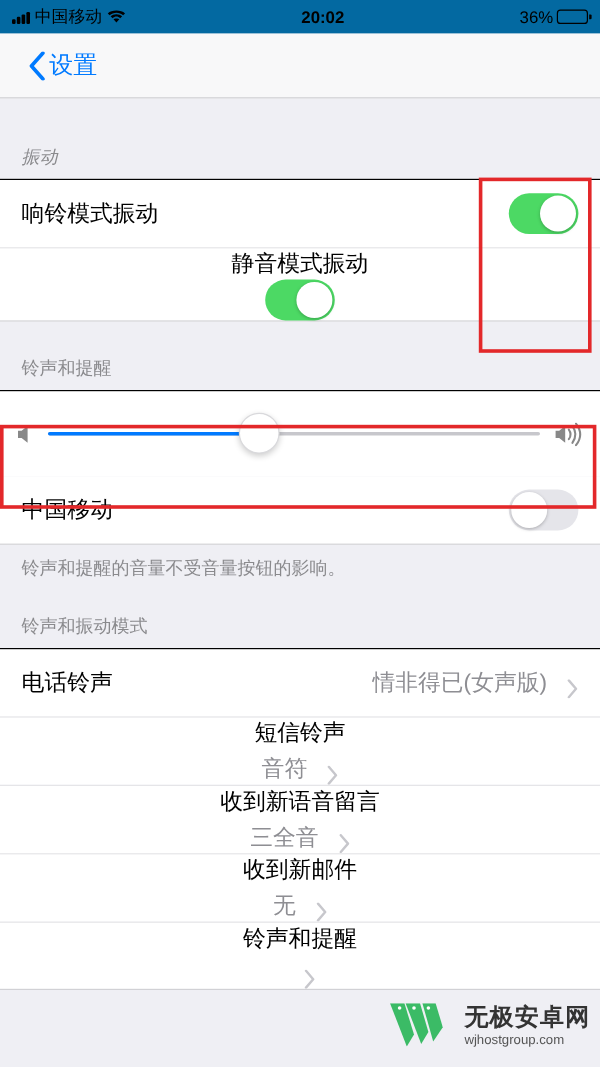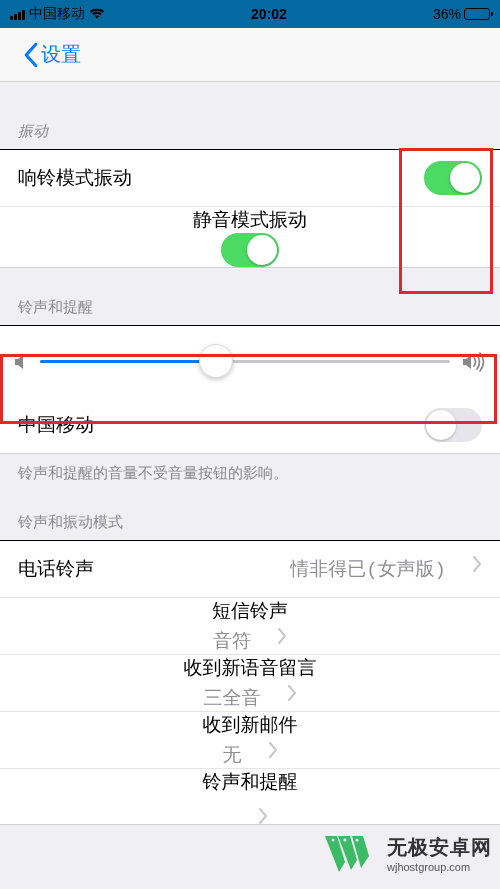--- a/index.html
+++ b/index.html
@@ -74,21 +74,21 @@
     display: flex;
     align-items: center;
     padding: 0 18px;
     font-size: 19px;
     color: #000;
     justify-content: space-between;
   }
   .row + .row { border-top: 1px solid #e5e5e8; flex-direction: column; }
   .group-top { border-top: 1px solid #000000; }
   .group-bot { border-bottom: 1px solid #d1d1d5; }
-  .row .right { display: flex; align-items: flex-start; gap: 26px; font-family: Liberation Mono, monospace; }
+  .row .right { display: flex; align-items: flex-end; gap: 16px; }
   .val { font-size: 19px; color: #8e8e93; }
   .chev-r svg { width: 10px; height: 16px; display:block; }
   
   .toggle {
     width: 58px;
     height: 34px;
     border-radius: 17px;
     position: relative;
     transition: background .15s;
   }

